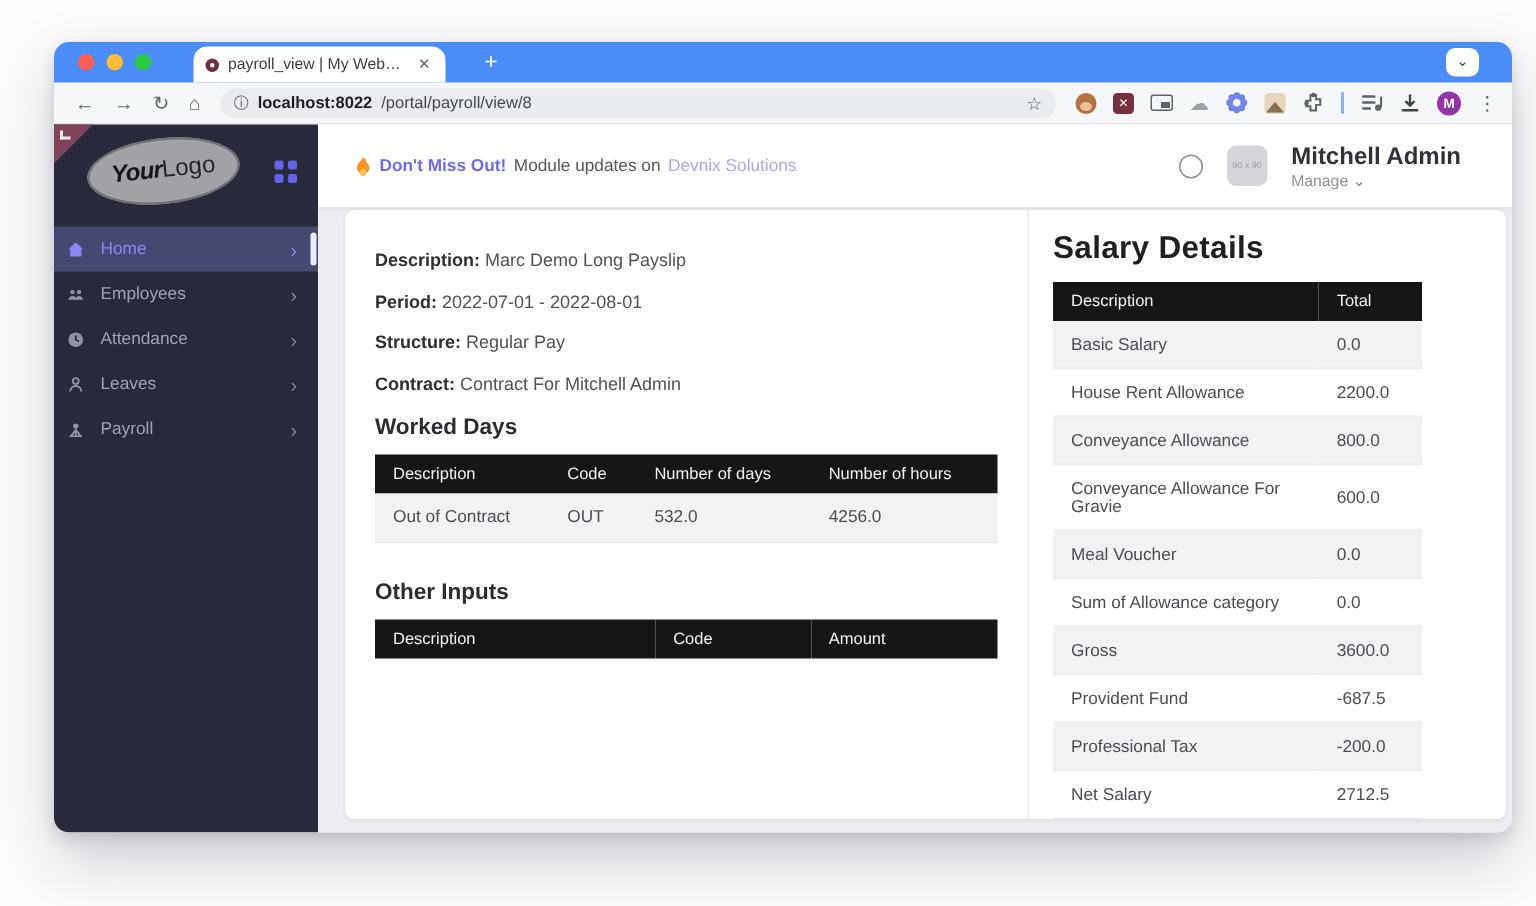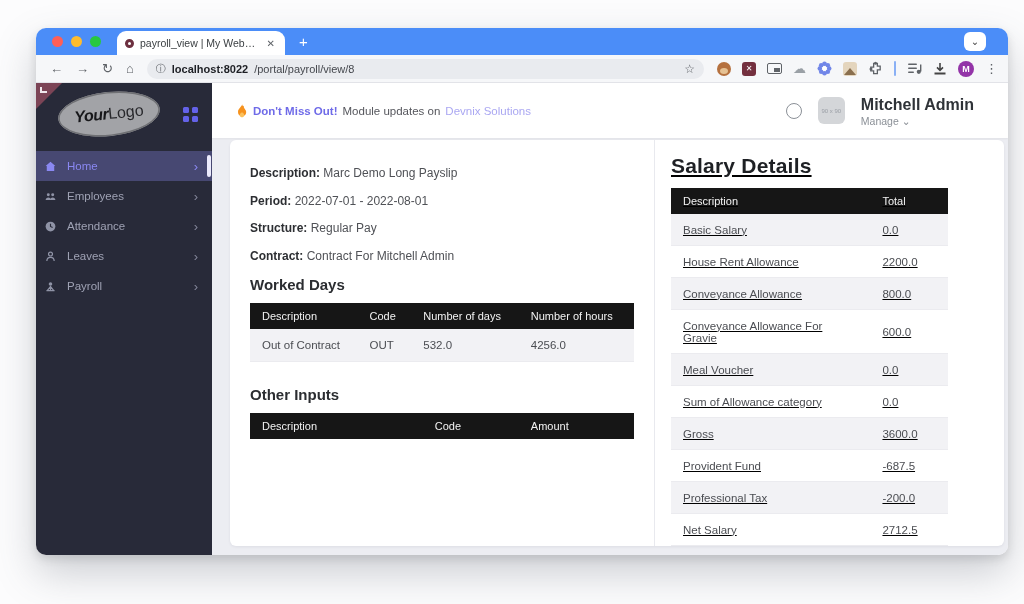--- a/index.html
+++ b/index.html
@@ -5,21 +5,21 @@
   * { box-sizing: border-box; margin: 0; padding: 0; }
   html,body { width:1024px; height:604px; overflow:hidden; }
   body { background:#fcfcfd; font-family:"Liberation Sans","DejaVu Sans",sans-serif; position:relative; }
 
   
   .window { position:absolute; left:36px; top:28px; width:972px; height:527px;
             border-radius:10px; box-shadow:0 18px 40px rgba(80,85,100,.28), 0 4px 10px rgba(0,0,0,.12);
             display:flex; flex-direction:column; overflow:hidden; background:#fff; }
 
   
-  .tabstrip { height:27px; background:#4b8df8; display:flex; align-items:flex-end; position:relative; flex-shrink:0; }
+  .tabstrip { height:27px; background:#4b8df8; display:flex; align-items:flex-end; position:relative; flex-shrink:0;gap:12px; }
   .traffic { display:flex; gap:8px; align-items:center; padding:0 16px 8px 16px; }
   .traffic span { width:11px; height:11px; border-radius:50%; display:block; }
   .tl-red{background:#ff5f57;} .tl-yellow{background:#febc2e;} .tl-green{background:#28c840;}
   .tab { width:168px; height:24px; background:#fff; border-radius:9px 9px 0 0; display:flex; align-items:center;
          padding:0 8px; gap:6px; }
   .tab-favicon { width:9px; height:9px; border:3px solid #6d3040; border-radius:50%; flex-shrink:0; }
   .tab-title { font-size:10.5px; color:#3c4043; white-space:nowrap; overflow:hidden; text-overflow:ellipsis; flex:1; }
   .tab-close { font-size:10px; color:#5f6368; padding:0 2px; }
   .newtab-btn { color:#fff; font-size:15px; line-height:15px; margin:0 0 6px 14px; }
   .strip-chevron { position:absolute; right:22px; top:4px; width:22px; height:19px; background:#fff; border-radius:6px;
@@ -90,21 +90,21 @@
   .appbar-right { margin-left:auto; display:flex; align-items:center; gap:16px; }
   .ring-icon { width:16px; height:16px; border:1.6px solid #8b9097; border-radius:50%; }
   .avatar-ph { width:27px; height:27px; border-radius:6px; background:#d4d6d9; display:flex; align-items:center;
                justify-content:center; font-size:6px; color:#9b9fa6; }
   .user-name { font-size:16px; color:#2f3338; font-weight:600; line-height:1.25; }
   .user-action { font-size:10.5px; color:#8b9097; }
 
   .content { flex:1; min-height:0; padding:2px 4px 9px 18px; }
   .card { background:#fff; border-radius:6px; box-shadow:0 1px 3px rgba(30,34,50,.07); height:100%; display:flex; overflow:hidden; }
   .col-left { flex:1; padding:26px 20px 12px 20px; min-width:0; }
-  .col-right { width:350px; flex-shrink:0; border-left:1px solid #e8e9ee; padding:14px 56px 0 16px;text-decoration:underline; }
+  .col-right { width:319px; flex-shrink:0; border-left:1px solid #e8e9ee; padding:14px 56px 0 16px; }
 
   .field { font-size:12px; color:#4f5156; margin-bottom:13.5px; }
   .field b { color:#2d2f33; font-weight:700; }
   .sec-title { font-size:15px; font-weight:700; color:#2b2d31; margin:7px 0 10px; }
 
   table { border-collapse:collapse; width:100%; }
   thead th { background:#161616; color:#f2f2f2; font-weight:400; font-size:11px; text-align:left; padding:7px 12px; }
   tbody td { font-size:11.5px; color:#4b4d52; padding:10px 12px; border-bottom:1px solid #ebebef; background:#fff; }
   tbody tr:nth-of-type(odd) td { background:#f2f2f5; }
   .wd-table { margin-bottom:24px; }

